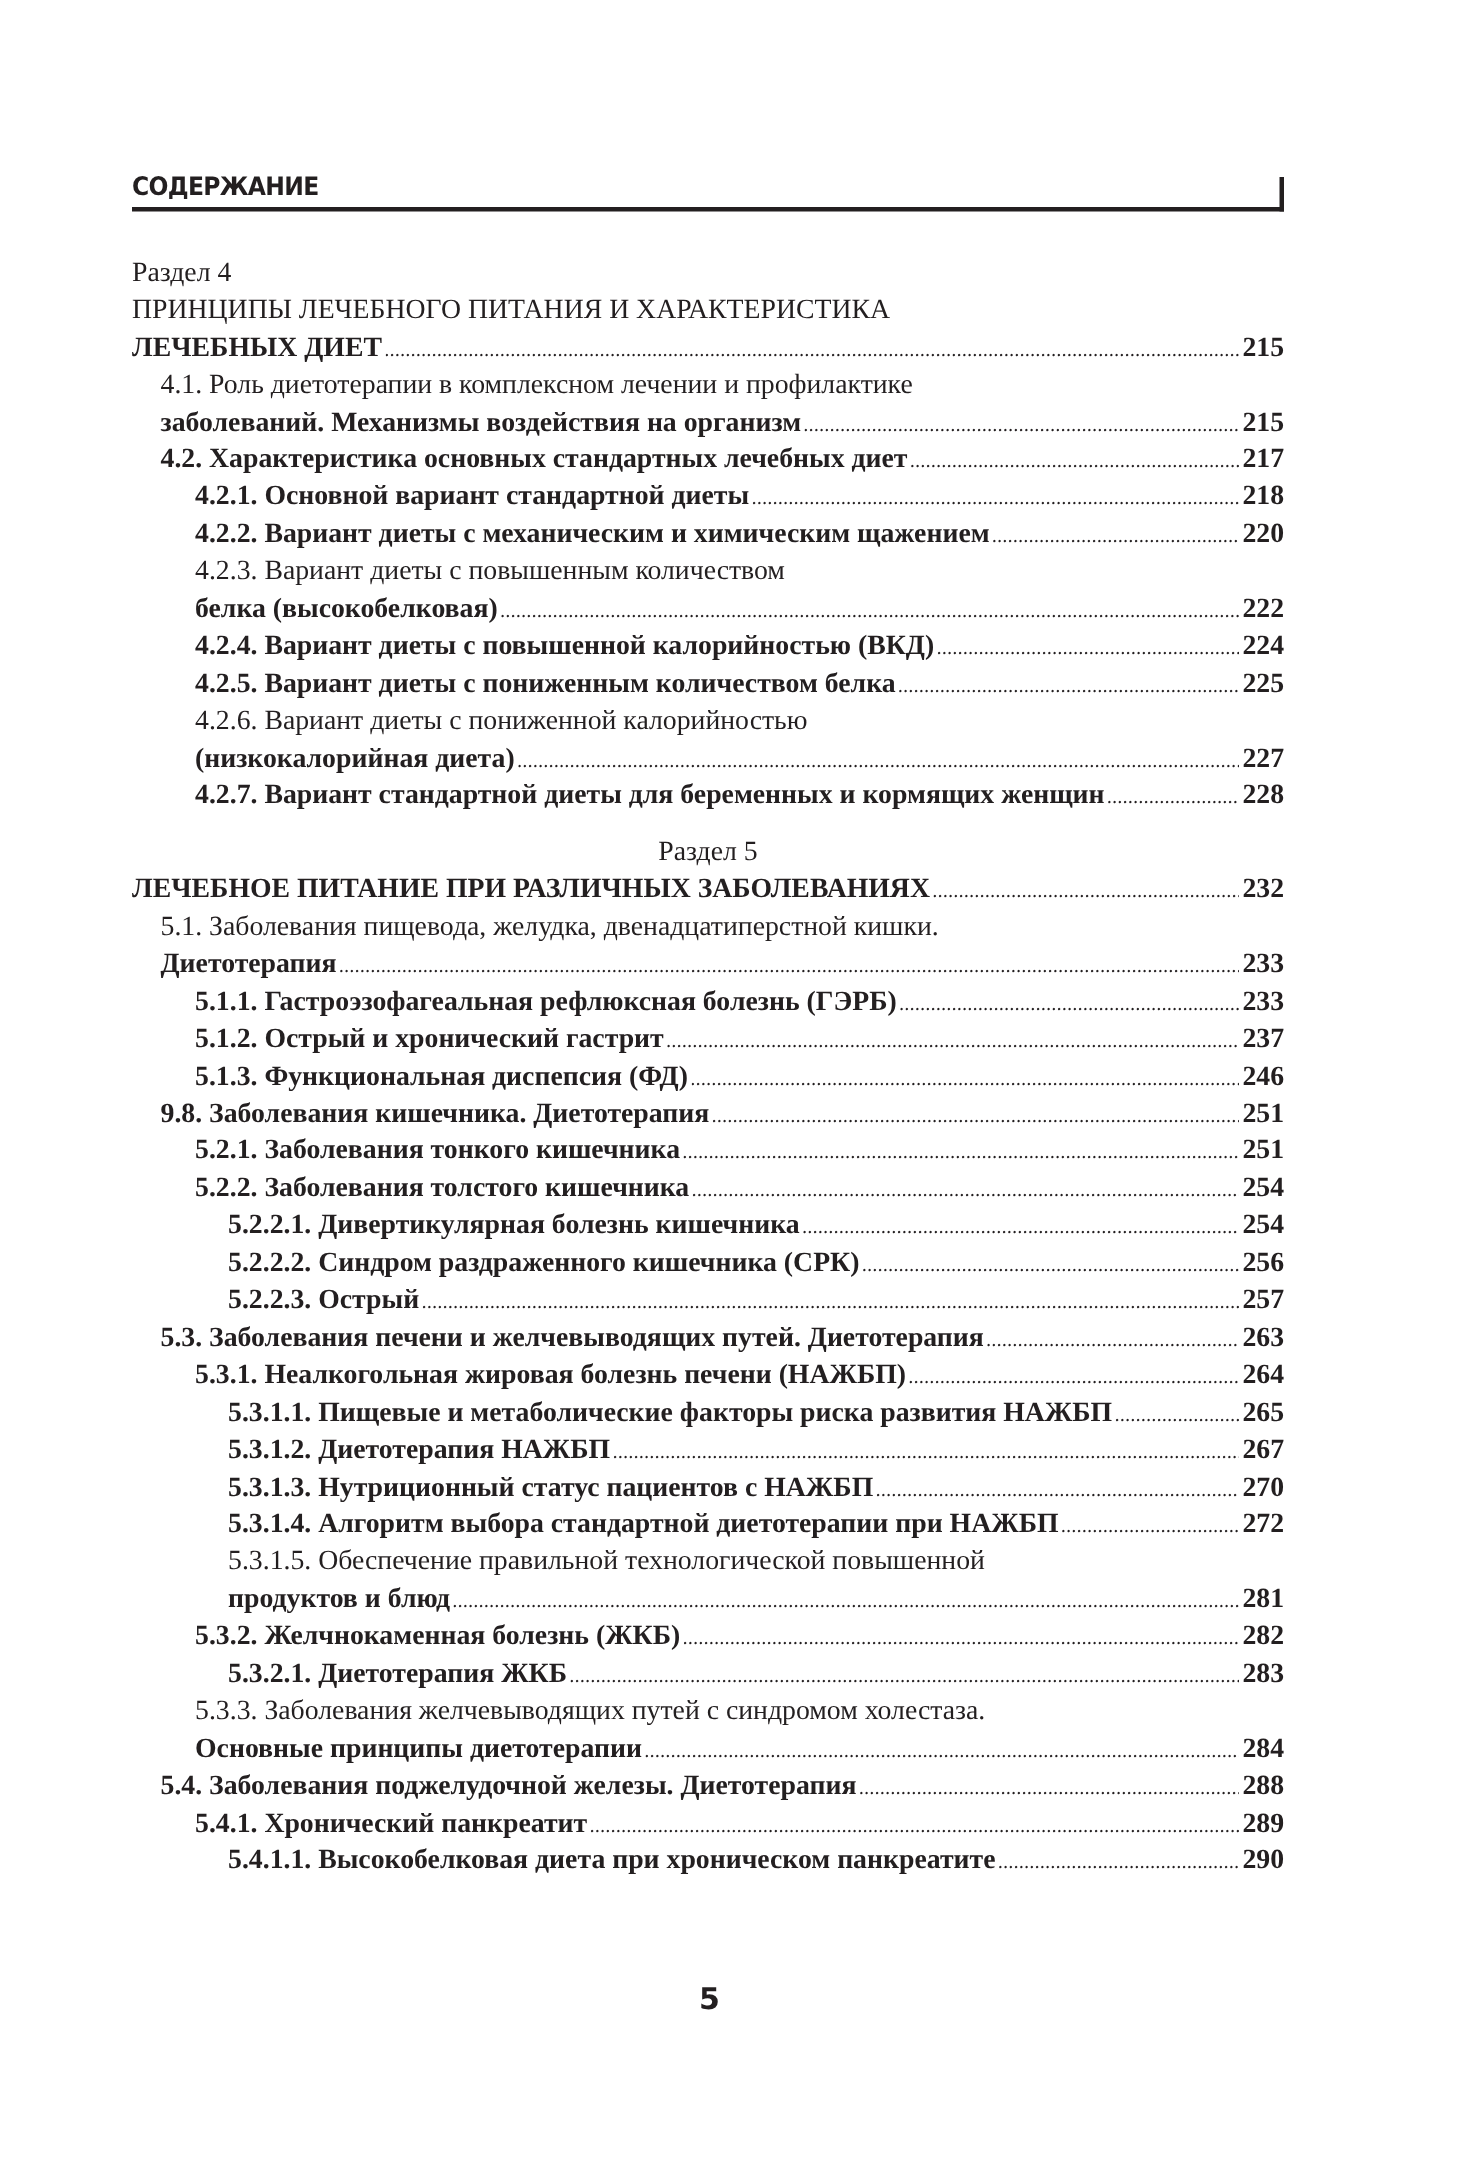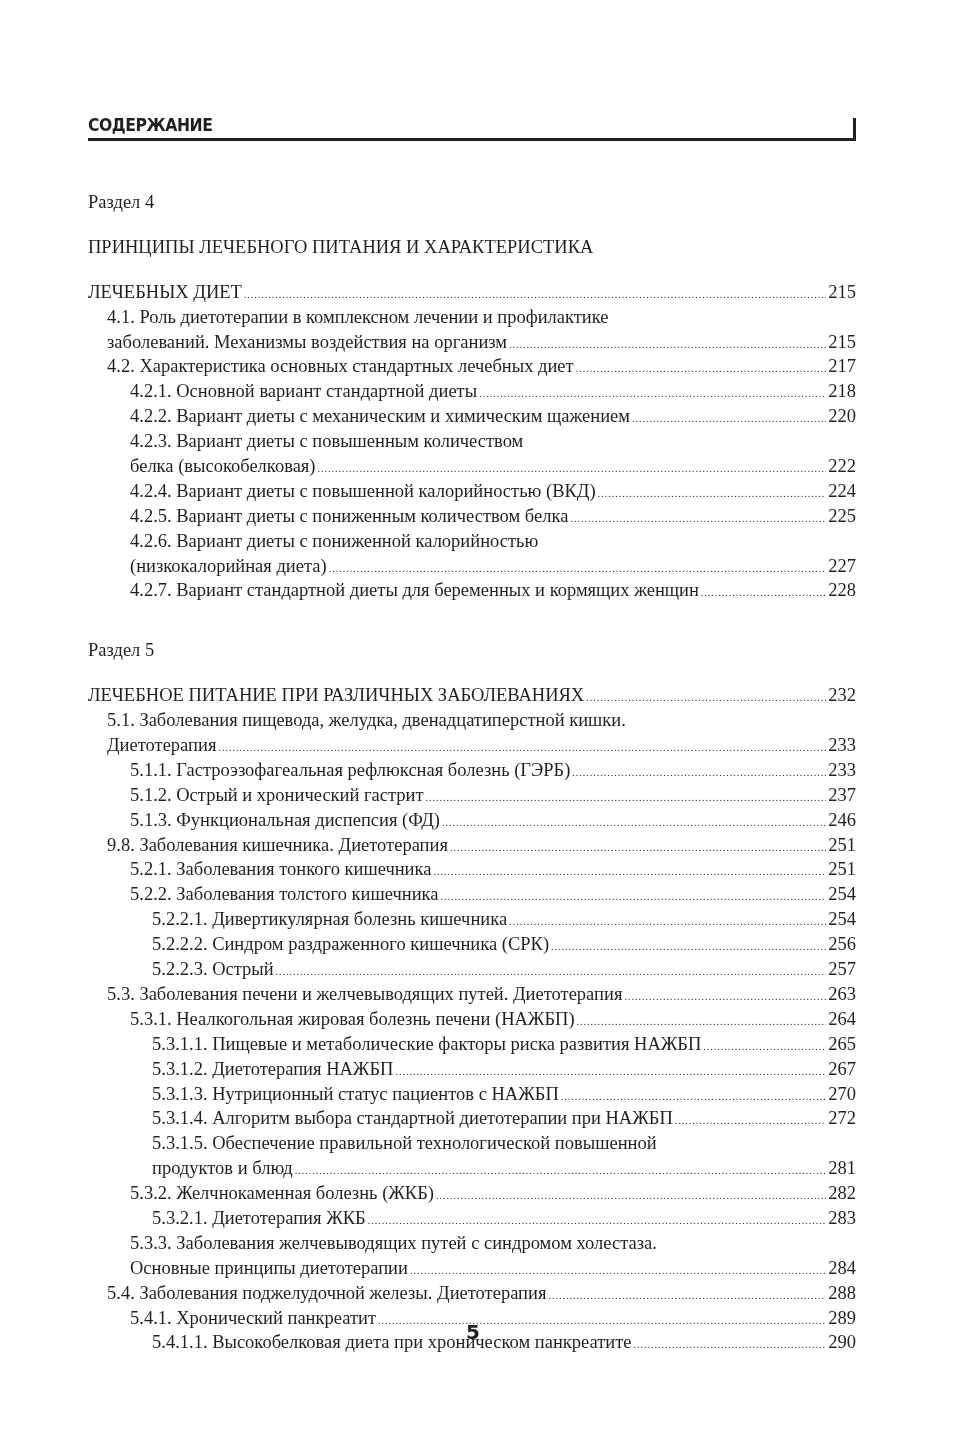--- a/index.html
+++ b/index.html
@@ -3,27 +3,27 @@
 <meta charset="utf-8">
 <style>
   html, body { margin:0; padding:0; background:#ffffff; }
   body { width:974px; height:1453px; position:relative; overflow:hidden; color:#231f20; }
   .header { position:absolute; left:88px; top:113px; width:768px; height:28px; }
   .header-title { position:absolute; left:0; top:2px; font-family:"DejaVu Sans", sans-serif; font-weight:bold; font-size:17px; letter-spacing:-0.5px; transform:scaleX(0.92); transform-origin:left; }
   .header-rule { position:absolute; left:0; top:25px; width:768px; height:3px; background:#231f20; }
   .header-tick { position:absolute; right:0; top:5px; width:3px; height:23px; background:#231f20; }
   .toc { position:absolute; left:88px; top:170px; width:768px; font-family:"Liberation Serif", serif; font-size:18.5px; }
   .line { position:relative; height:24.9px; line-height:24.9px; white-space:nowrap; }
-  .line.gap { margin-top:35px; }
-  .entry { display:flex; align-items:baseline; }
+  .line.gap { margin-top:13px;text-align:center; }
+  .entry { display:flex; align-items:baseline;font-weight:bold; }
   .entry .t { flex:0 0 auto; transform-origin:left; }
   .entry .dots { flex:1 1 auto; overflow:hidden; margin:0 2px; letter-spacing:1px; font-size:10px; }
   .entry .dots::before { content:"................................................................................................................................................................................................................................................"; }
   .entry .p { flex:0 0 auto; }
-  .l0 { padding-left:0;margin-top:20px; }
+  .l0 { padding-left:0; }
   .l1 { padding-left:19px; }
   .l2 { padding-left:42px;justify-content:space-between; }
   .l3 { padding-left:64px; }
   .pagenum { position:absolute; left:466px; top:1320px; font-family:"DejaVu Sans", sans-serif; font-weight:bold; font-size:20px; }
 </style>
 </head>
 <body>
 
 <div class="header">
   <div class="header-title">СОДЕРЖАНИЕ</div>

